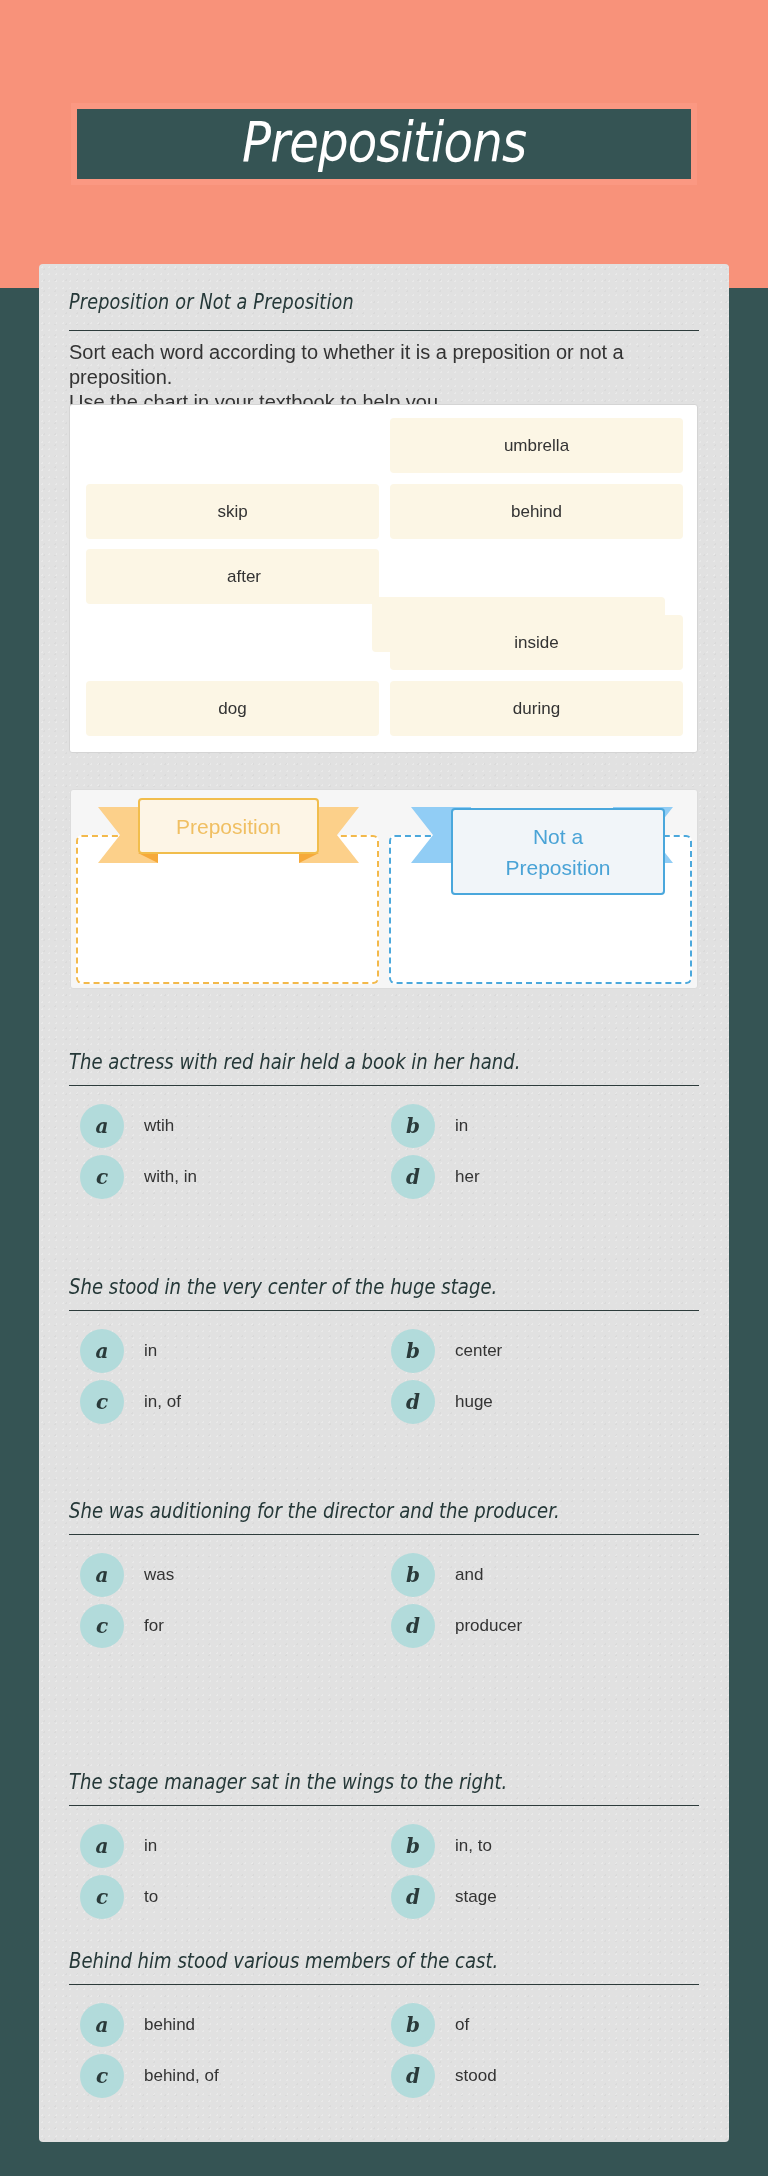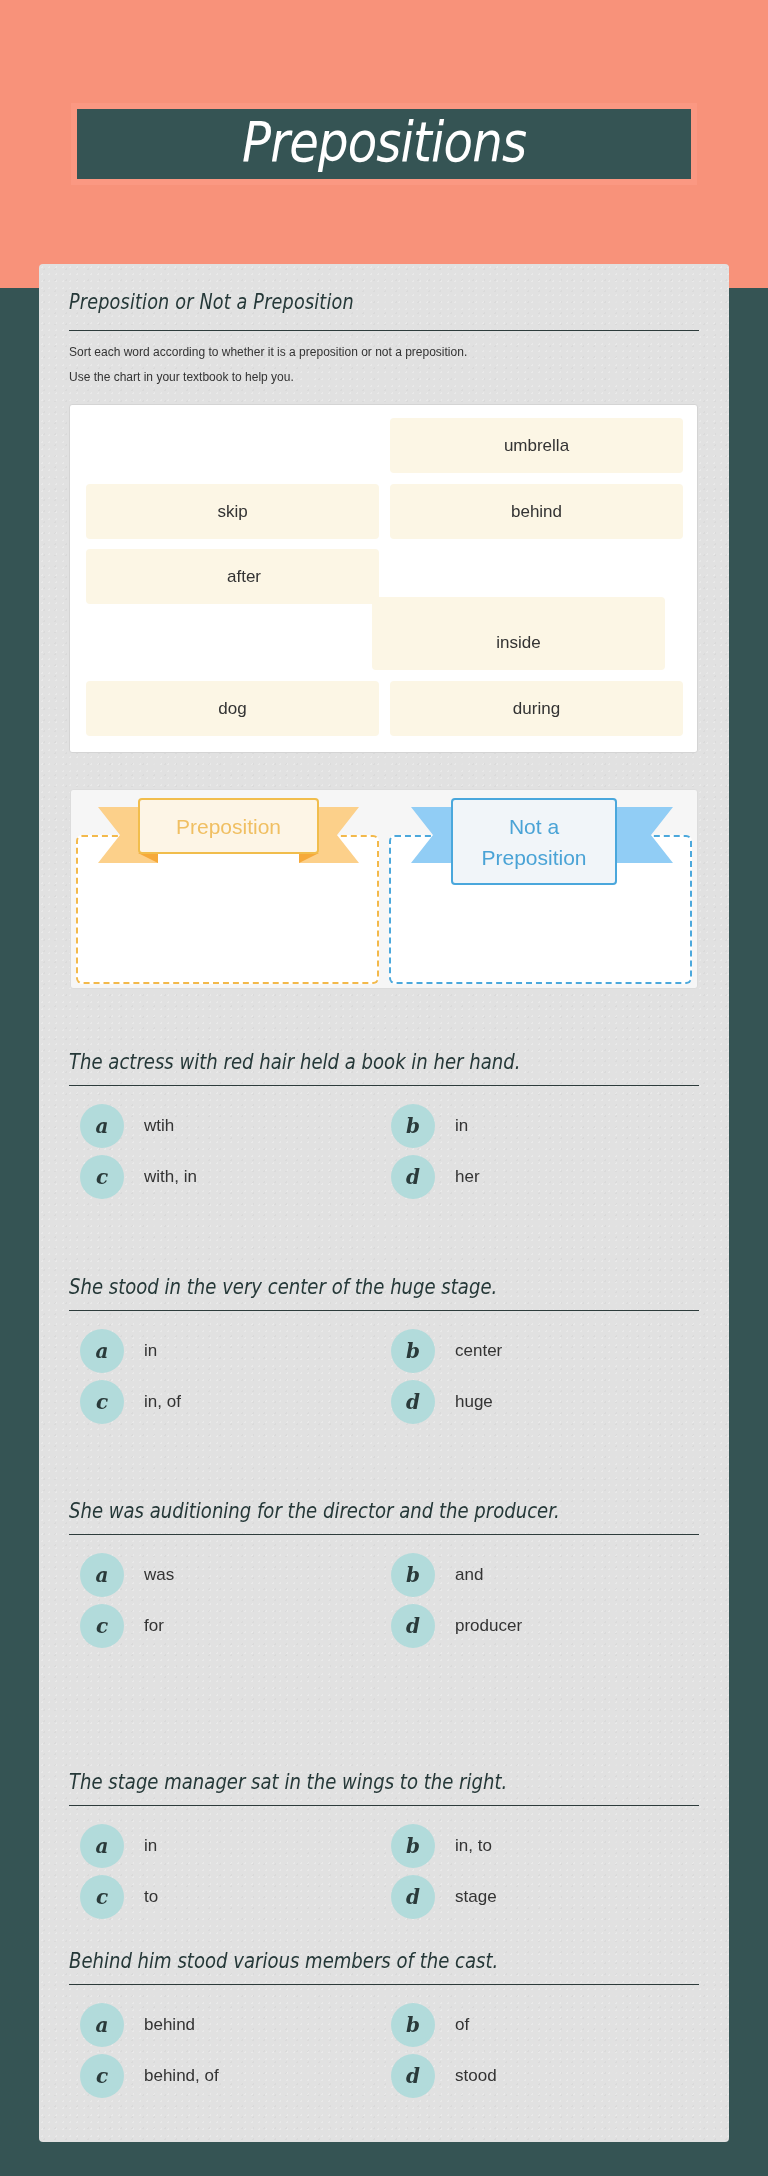--- a/index.html
+++ b/index.html
@@ -49,21 +49,21 @@
     transform-origin: left center;
     transform: scaleX(0.84);
     letter-spacing: 0.2px;
   }
   .rule {
     position: absolute; left: 30px; width: 630px; height: 1px;
     background: #2d3b3b;
   }
   .instructions {
     position: absolute; left: 30px; top: 76px; width: 640px;
-    font-size: 12px; line-height: 25px; color: #333;
+    font-size: 20px; line-height: 25px; color: #333;
   }
   .word-bank {
     position: absolute; left: 30px; top: 140px; width: 629px; height: 349px;
     background: #ffffff;
     border: 1px solid #d4d4d4;
     border-radius: 3px;
   }
   .tile {
     position: absolute; width: 293px; height: 55px;
     background: #fcf6e5;
@@ -94,21 +94,21 @@
     display: flex; align-items: center; justify-content: center;
     text-align: center;
     border-radius: 4px;
     font-size: 21px; line-height: 31px;
   }
   .label-box.prep {
     left: 67px; top: 8px; width: 181px; height: 56px;
     background: #fdf5e6; border: 2px solid #f1bd4c; color: #f0bf62;
   }
   .label-box.notprep {
-    left: 380px; top: 8px; width: 166px; height: 87px;
+    left: 380px; top: 18px; width: 214px; height: 87px;
     background: #f1f5f9; border: 2px solid #4aa7dc; color: #4aa3d6;
   }
   .question { position: absolute; left: 0; width: 690px; height: 160px; }
   .q-text {
     position: absolute; left: 30px; top: 0; height: 30px;
     font-family: "DejaVu Sans", sans-serif;
     font-style: italic;
     font-size: 21.5px; line-height: 30px;
     color: #253838;
     white-space: nowrap;
@@ -152,21 +152,21 @@
     <div>Sort each word according to whether it is a preposition or not a preposition.</div>
     <div>Use the chart in your textbook to help you.</div>
   </div>
 
   <div class="word-bank">
     <div class="tile" style="left:320px;top:13px;">umbrella</div>
     <div class="tile" style="left:16px;top:79px;">skip</div>
     <div class="tile" style="left:320px;top:79px;">behind</div>
     <div class="tile" style="left:16px;top:144px;padding-left:23px;">after</div>
     <div class="tile" style="left:302px;top:144px;margin-top:48px;">the</div>
-    <div class="tile" style="left:302px;top:210px;">inside</div>
+    <div class="tile" style="left:320px;top:210px;">inside</div>
     <div class="tile" style="left:16px;top:276px;">dog</div>
     <div class="tile" style="left:320px;top:276px;">during</div>
   </div>
 
   <div class="sort-area">
     <div class="drop prep"></div>
     <div class="drop notprep"></div>
 
     <svg class="ribbon-tail" style="left:27px;" viewBox="0 0 60 56">
       <polygon points="0,0 60,0 60,56 0,56 22,28" fill="#fcd08a"></polygon>

